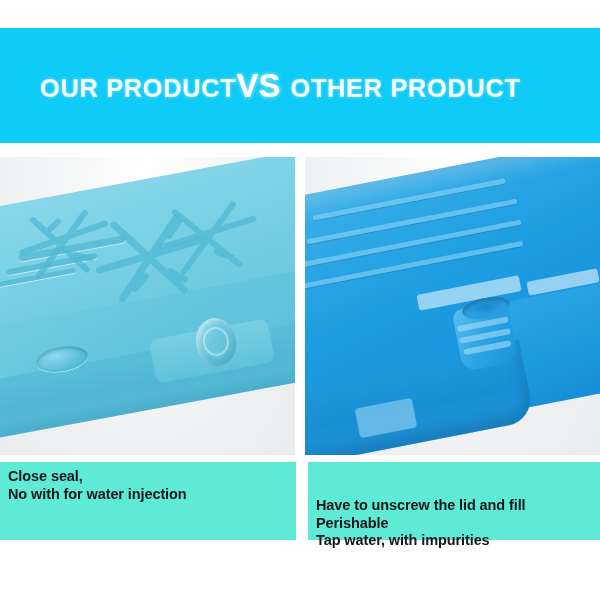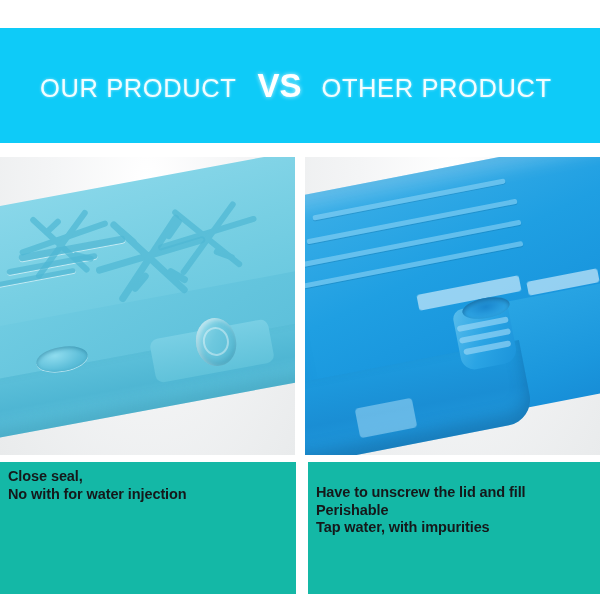--- a/index.html
+++ b/index.html
@@ -35,35 +35,35 @@
   }
   .header-text {
     display: flex;
     align-items: baseline;
     margin-left: 40px;
     white-space: nowrap;
     color: #ffffff;
   }
   .head-part {
     font-size: 25.5px;
-    font-weight: 400;
+    font-weight: 700;
     letter-spacing: 0.6px;
     color: #f2fdff;
     text-shadow: 0 0 3px rgba(255,255,255,0.55);
   }
   .head-vs {
     font-size: 33px;
     font-weight: bold;
     letter-spacing: 0px;
-    margin: 0 9px 0 21px;
+    margin: 0 9px 0 0;
     color: #ffffff;
     text-shadow: 0 0 4px rgba(255,255,255,0.75);
   }
   .head-part.right-part {
-    margin-left: 11px;
+    margin-left: 1px;
     text-align: center;
   }
 
   
   .photos {
     position: absolute;
     left: 0;
     top: 157px;
     width: 600px;
     height: 298px;
@@ -270,26 +270,26 @@
   .captions {
     position: absolute;
     left: 0;
     top: 462px;
     width: 600px;
     height: 110px;
   }
   .caption {
     position: absolute;
     top: 0;
-    height: 132px;
-    background: #14b8a6;
+    height: 78px;
+    background: #5eead4;
     box-sizing: border-box;
   }
   .caption.left  { left: 0px;   width: 296px; padding: 6px 0 0 8px; }
-  .caption.right { left: 308px; width: 292px; padding: 22px 0 0 8px; }
+  .caption.right { left: 308px; width: 292px; padding: 35px 0 0 8px; }
   .cap-line {
     font-size: 14.5px;
     font-weight: bold;
     line-height: 17.5px;
     color: #15181a;
     white-space: nowrap;
     letter-spacing: -0.1px;
   }
 </style>
 </head>

